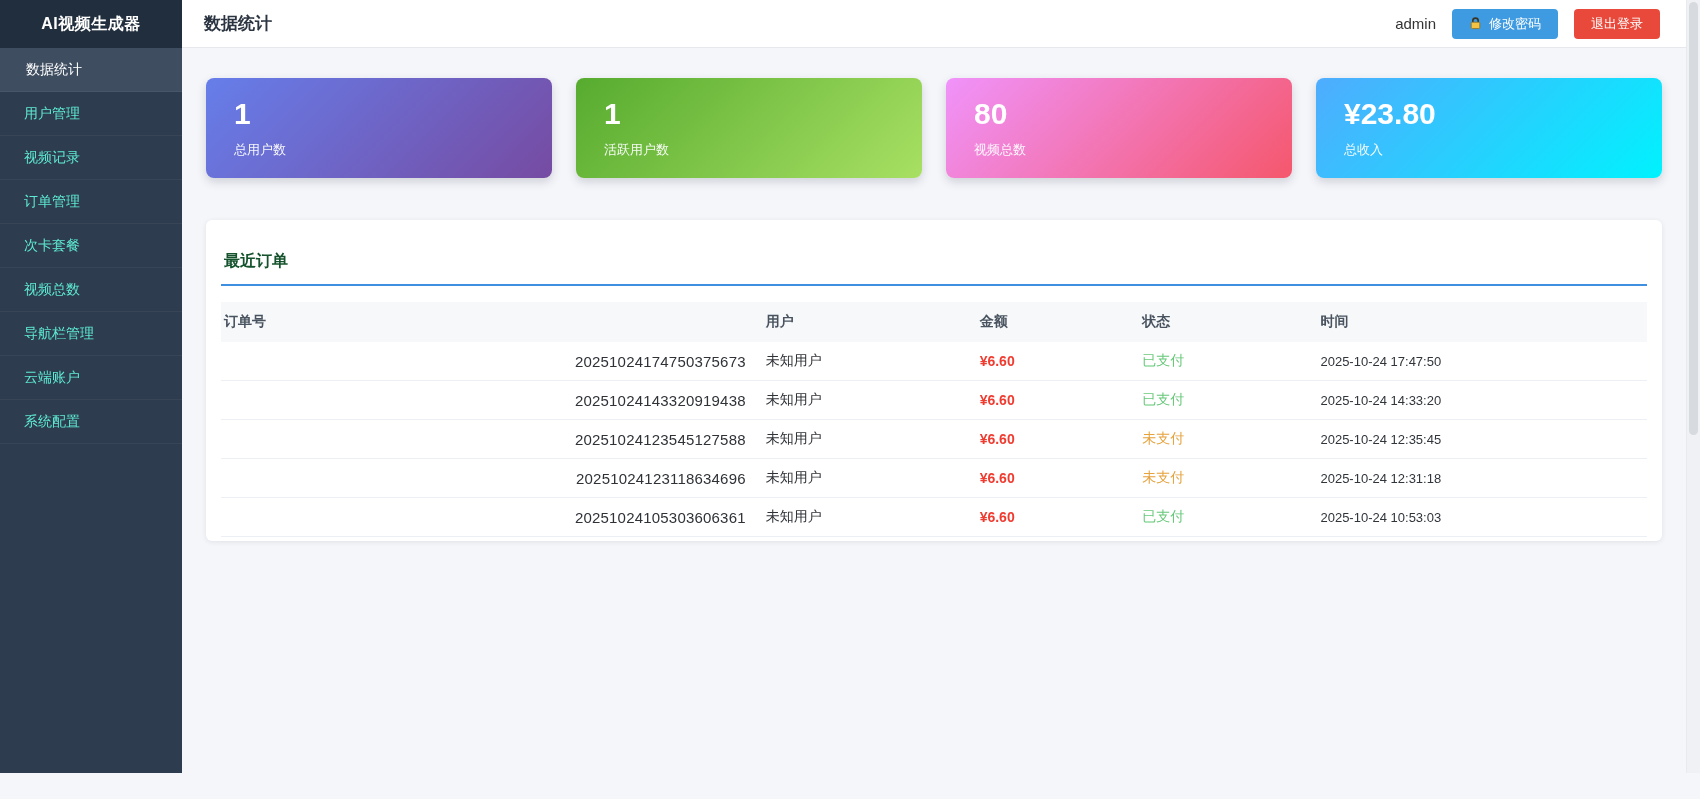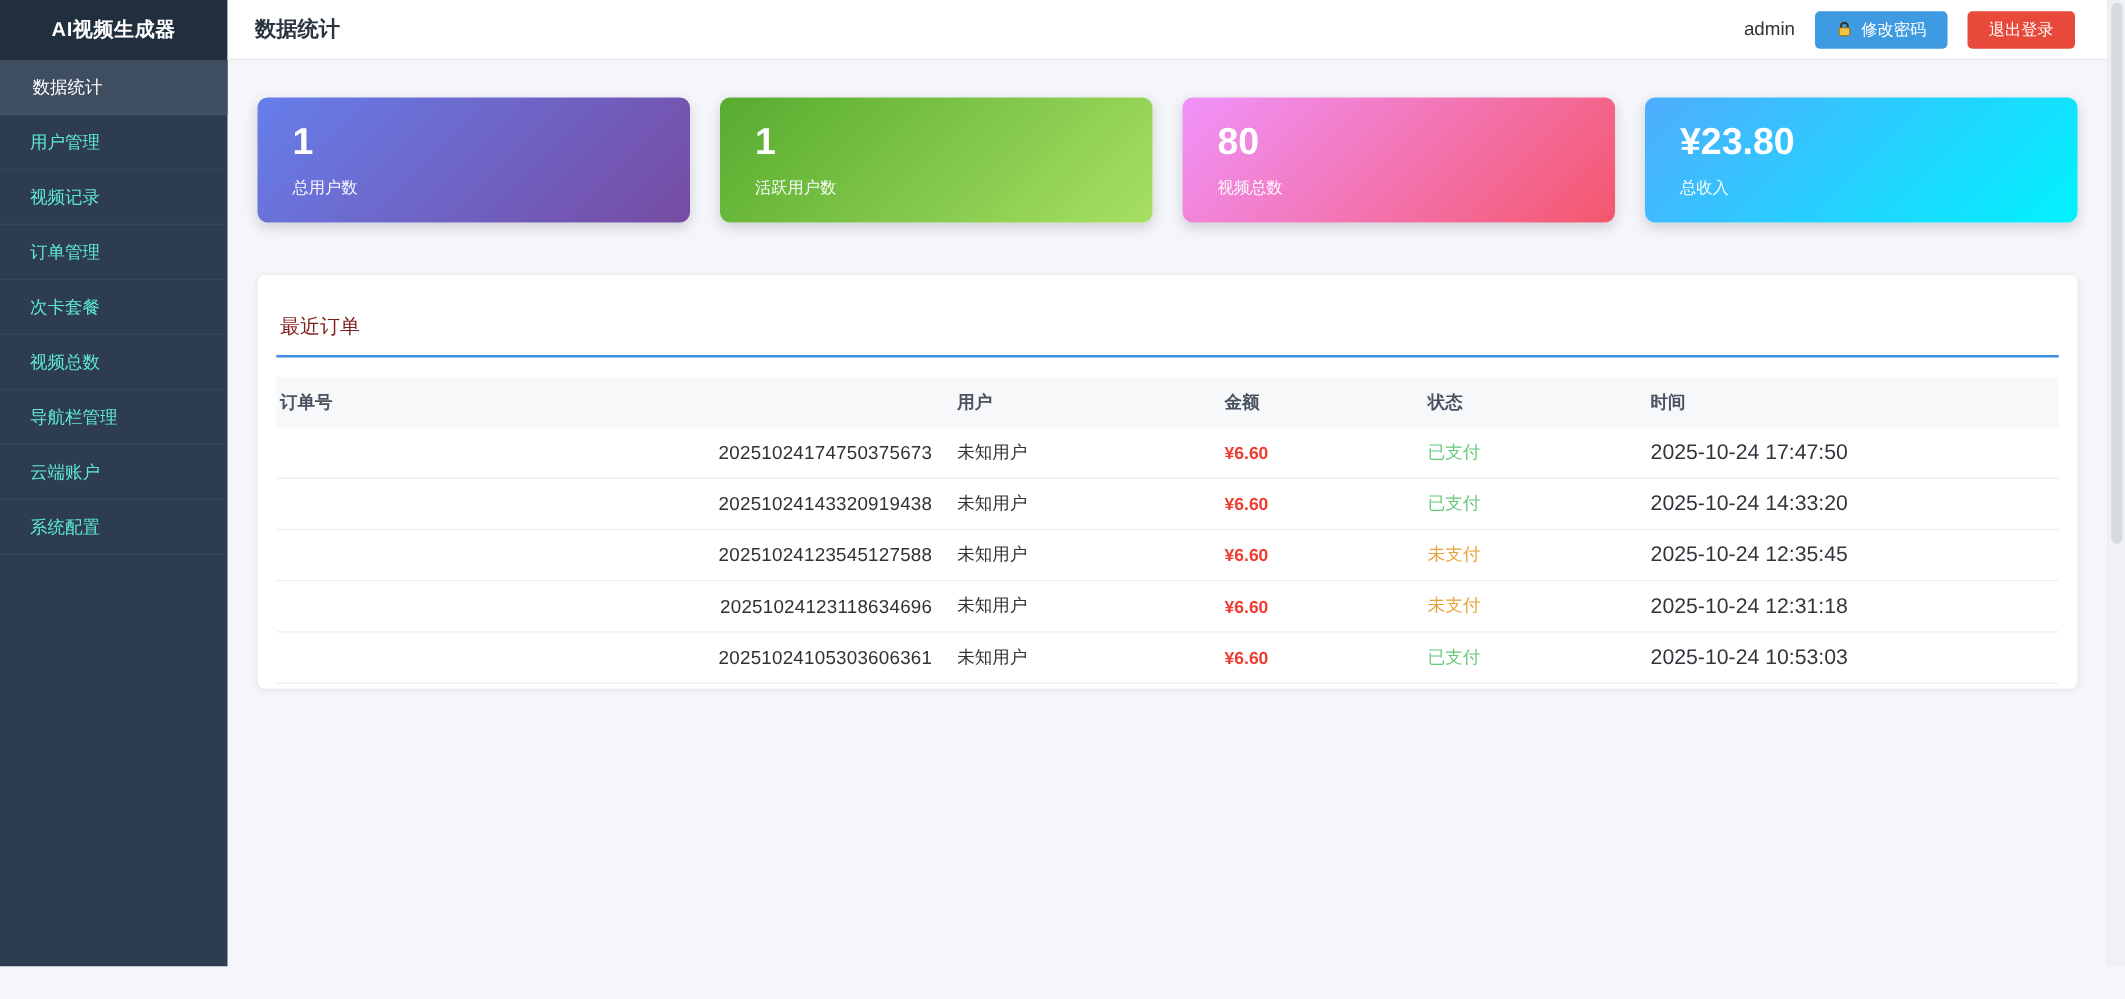--- a/index.html
+++ b/index.html
@@ -41,30 +41,30 @@
   
   .content{flex:1;padding:30px 24px;overflow:hidden;}
   .stat-row{display:flex;gap:24px;}
   .stat-card{flex:1;height:100px;border-radius:8px;color:#fff;padding:19px 28px;
              box-shadow:0 4px 10px rgba(31,45,61,0.18);}
   .stat-value{font-size:30px;font-weight:bold;line-height:1.1;}
   .stat-label{font-size:13px;margin-top:11px;opacity:.95;}
 
   .orders-card{margin-top:42px;background:#fff;border-radius:6px;
                box-shadow:0 1px 5px rgba(31,45,61,0.10);padding:18px 15px 4px;}
-  .orders-title{font-size:16px;font-weight:normal;color:#7f1d1d;
+  .orders-title{font-size:16px;font-weight:bold;color:#14532d;
                 padding:0 3px 12px;border-bottom:2px solid var(--underline);}
   table{width:100%;border-collapse:collapse;margin-top:16px;}
   th{background:#f6f8fa;text-align:left;font-size:14px;color:#49535f;font-weight:bold;padding:11px 10px;}
   td{font-size:14px;color:#2f3237;padding:10px 10px;border-bottom:1px solid #eceff3;}
   th:first-child,td:first-child{padding-left:3px;}
   td.amount{color:var(--amount);font-weight:bold;}
   td.status.paid{color:var(--paid);}
   td.status.unpaid{color:var(--unpaid);}
-  td.time{font-size:17px;color:#30353b;}
+  td.time{font-size:13px;color:#30353b;}
   td.order-no{font-size:15px;letter-spacing:.2px;text-align:right;}
 
   
   .scrollbar{width:14px;flex-shrink:0;background:#f0f1f4;border-left:1px solid #e8eaee;position:relative;}
   .scrollbar-thumb{position:absolute;top:2px;left:2px;right:2px;height:56%;
                    background:#d7dade;border-radius:6px;}
 </style>
 </head>
 <body>
 

